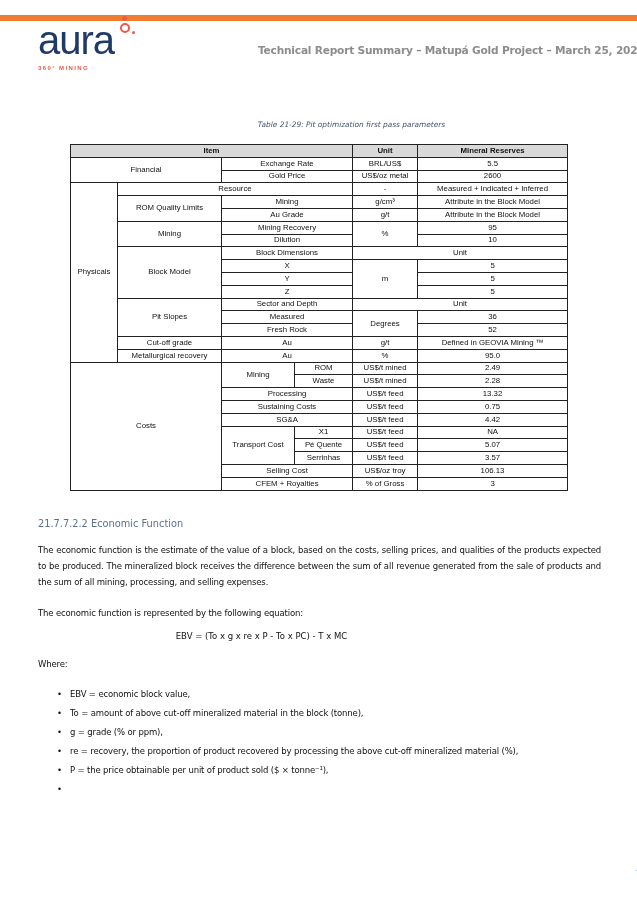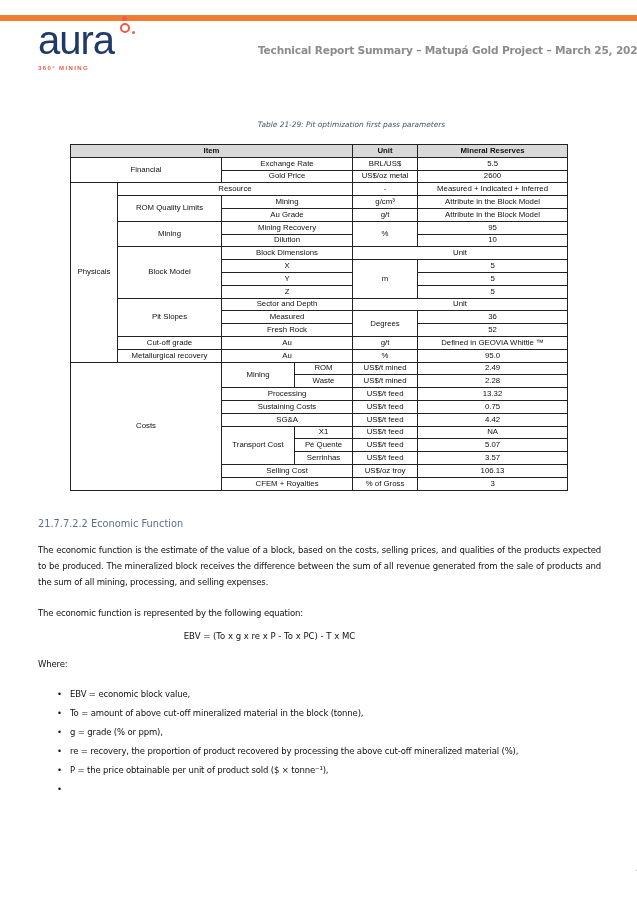--- a/index.html
+++ b/index.html
@@ -12,21 +12,21 @@
   .logo-dot-small { position: absolute; left: 84px; top: 0px; width: 5px; height: 5px; background: #ef5a46; border-radius: 50%; }
   .logo-dot-tiny { position: absolute; left: 94px; top: 15px; width: 3px; height: 3px; background: #ef5a46; border-radius: 50%; }
   .header-title { position: absolute; left: 258px; top: 44px; font-family: "DejaVu Sans", sans-serif; font-size: 10.6px; font-weight: bold; color: #8c8c8c; white-space: nowrap; letter-spacing: -0.2px; }
   .caption { position: absolute; left: 0; width: 637px; top: 120px; text-align: center; font-family: "DejaVu Sans", sans-serif; font-style: italic; font-size: 7.4px; color: #44546a; margin-left: 33px; }
   table.params { position: absolute; left: 70px; top: 144px; width: 497px; border-collapse: collapse; font-size: 7.8px; table-layout: fixed; }
   table.params td, table.params th { border: 1px solid #222; text-align: center; vertical-align: middle; padding: 0; height: 11.8px; line-height: 10px; overflow: hidden; white-space: nowrap; }
   table.params th { background: #d9d9d9; font-weight: bold; margin-left: 32px; }
   table.params { border: 1.5px solid #222; }
   .sec-head { position: absolute; left: 38px; top: 518px; font-family: "DejaVu Sans", sans-serif; font-size: 9.8px; color: #5b6f8f; }
   .para { position: absolute; left: 38px; width: 563px; font-family: "DejaVu Sans", sans-serif; font-size: 8.5px; line-height: 16px; color: #111; text-align: justify; letter-spacing: -0.15px; }
-  .eq { position: absolute; left: 0; width: 523px; top: 631px; text-align: center; font-family: "DejaVu Sans", sans-serif; font-size: 8.5px; margin-left: 8px; }
+  .eq { position: absolute; left: 0; width: 523px; top: 631px; text-align: center; font-family: "DejaVu Sans", sans-serif; font-size: 8.5px; }
   ul.where { position: absolute; left: 38px; top: 686px; margin: 0; padding: 0; list-style: none; font-family: "DejaVu Sans", sans-serif; font-size: 8.5px; letter-spacing: -0.15px; }
   ul.where li { height: 19px; line-height: 16px; position: relative; padding-left: 32px; white-space: nowrap; }
   ul.where li .bullet { position: absolute; left: 19px; top: 0; }
   .page-num { position: absolute; left: 594px; top: 862px; font-family: "DejaVu Sans", sans-serif; font-size: 12px; color: #4472c4; margin-left: 42px; }
 </style>
 </head>
 <body>
 
 <div class="topbar"></div>
 
@@ -131,21 +131,21 @@
   </tr>
   <tr>
     <td colspan="2">Fresh Rock</td>
     <td>52</td>
   </tr>
 
   <tr>
     <td>Cut-off grade</td>
     <td colspan="2">Au</td>
     <td>g/t</td>
-    <td>Defined in GEOVIA Whittle ™</td>
+    <td>Defined in GEOVIA Mining ™</td>
   </tr>
 
   <tr>
     <td>Metallurgical recovery</td>
     <td colspan="2">Au</td>
     <td>%</td>
     <td>95.0</td>
   </tr>
 
   <tr>

